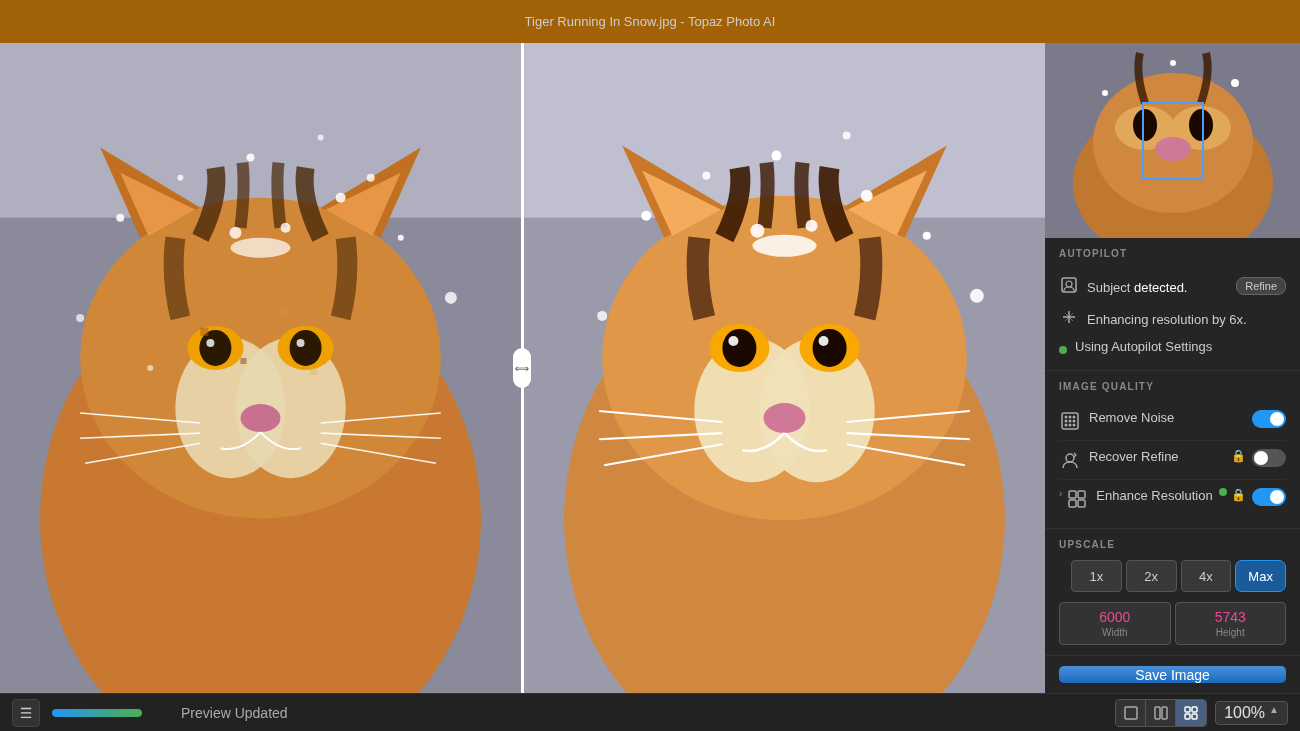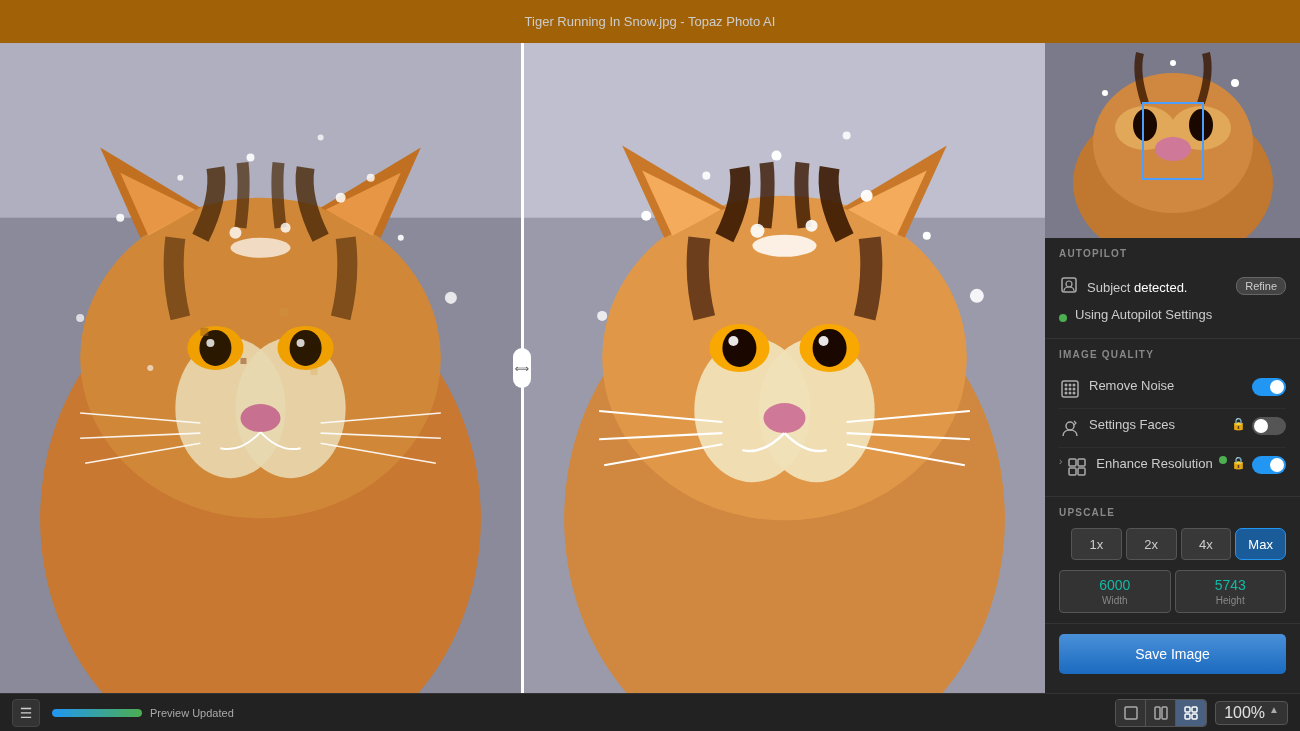--- a/index.html
+++ b/index.html
@@ -280,21 +280,21 @@
       flex: 1;
       background: #333;
       border: 1px solid #555;
       border-radius: 4px;
       padding: 6px 8px;
       text-align: center;
     }
 
     .dimension-value {
       font-size: 14px;
-      color: #14b8a6;
+      color: #ec4899;
       font-weight: 500;
     }
 
     .dimension-label {
       font-size: 10px;
       color: #888;
       margin-top: 2px;
     }
 
     
@@ -346,22 +346,23 @@
       margin-left: 4px;
     }
 
     .progress-bar-fill {
       height: 100%;
       background: linear-gradient(90deg, #2196f3, #4caf50);
       border-radius: 4px;
     }
 
     .preview-text {
-      font-size: 11px;
+      font-size: 14px;
       color: #aaa;
+      margin-left: 31px;
     }
 
     .spacer { flex: 1; }
 
     .view-btn-group {
       display: flex;
       border-radius: 4px;
       overflow: hidden;
       border: 1px solid #555;
     }
@@ -586,20 +587,29 @@
           </svg>
         </div>
         <div class="detected-text">
           <span class="normal">Subject</span>
           <span class="normal"> </span>
           <span class="highlight">detected.</span>
         </div>
         <button class="refine-btn">Refine</button>
       </div>
 
+      <div class="autopilot-row">
+        <div class="autopilot-icon">
+          <svg width="16" height="16" viewBox="0 0 16 16" fill="none">
+            <path d="M2 8h12M8 2v12" stroke="#aaa" stroke-width="1.5"></path>
+            <path d="M4 4l8 8M12 4l-8 8" stroke="#aaa" stroke-width="1" opacity="0.5"></path>
+          </svg>
+        </div>
+        <span>Enhancing resolution by 6x.</span>
+      </div>
 
       <div class="autopilot-row">
         <div class="green-dot"></div>
         <span>Using Autopilot Settings</span>
       </div>
     </div>
 
     <div class="section">
       <div class="section-title">IMAGE QUALITY</div>
 
@@ -626,21 +636,21 @@
 
 
       <div class="quality-row">
         <div class="quality-icon">
           <svg width="18" height="18" viewBox="0 0 18 18" fill="none">
             <circle cx="9" cy="7" r="4" stroke="#aaa" stroke-width="1.5"></circle>
             <path d="M2 17c0-3.9 3.1-6 7-6s7 2.1 7 6" stroke="#aaa" stroke-width="1.5" fill="none"></path>
             <path d="M13 2l2 2-2 2" stroke="#aaa" stroke-width="1.2" fill="none"></path>
           </svg>
         </div>
-        <span class="quality-label">Settings Faces</span>
+        <span class="quality-label">Recover Refine</span>
         <span class="lock-icon">🔒</span>
         <div class="toggle off">
           <div class="toggle-knob"></div>
         </div>
       </div>
 
       <div class="quality-row">
         <span class="chevron-icon">›</span>
         <div class="quality-icon">
           <svg width="18" height="18" viewBox="0 0 18 18" fill="none">

